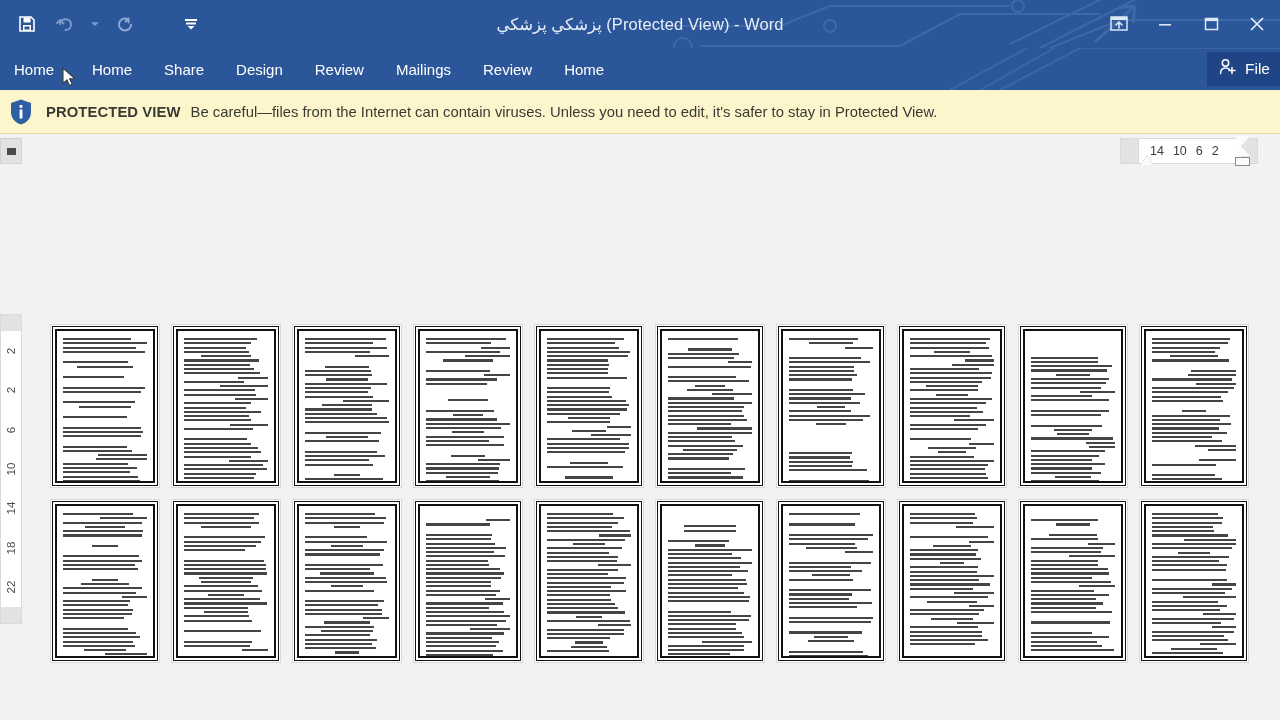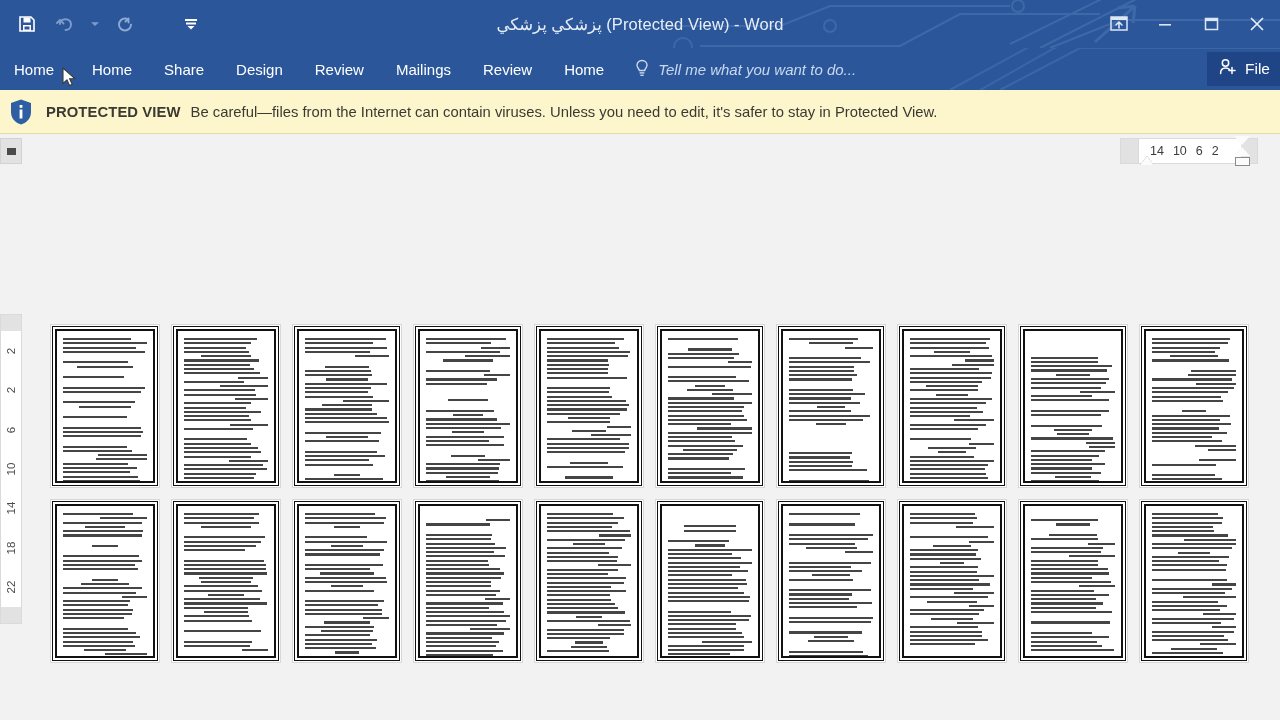--- a/index.html
+++ b/index.html
@@ -291,30 +291,20 @@
 
   <div class="tab file">Home</div>
   <div class="tab">Home</div>
   <div class="tab">Share</div>
   <div class="tab">Design</div>
   <div class="tab">Review</div>
   <div class="tab">Mailings</div>
   <div class="tab">Review</div>
   <div class="tab">Home</div>
 
-  <div class="tellme">
-    <span>
-      <svg width="16" height="20" viewBox="0 0 16 20">
-          <path d="M8 2.5 C4.8 2.5 3 4.8 3 7.2 C3 9.4 5 10.6 5.4 12.5 L10.6 12.5 C11 10.6 13 9.4 13 7.2 C13 4.8 11.2 2.5 8 2.5z" fill="none" stroke="#c9d8ee" stroke-width="1.4"></path>
-          <rect x="5.6" y="14.2" width="4.8" height="1.4" fill="#c9d8ee"></rect>
-          <rect x="6.4" y="16.6" width="3.2" height="1.4" fill="#c9d8ee"></rect>
-        </svg>
-    </span>
-    <span>Tell me what you want to do...</span>
-  </div>
 
   <div class="share-btn">
     <span>
       <svg width="20" height="20" viewBox="0 0 20 20">
           <circle cx="7.5" cy="6" r="3.2" fill="none" stroke="#ffffff" stroke-width="1.5"></circle>
           <path d="M2.6 16.4 C2.6 12.6 5 11 7.5 11 C9.2 11 10.6 11.6 11.5 12.6" fill="none" stroke="#ffffff" stroke-width="1.5" stroke-linecap="round"></path>
           <path d="M14 10.5 L14 16.5 M11 13.5 L17 13.5" stroke="#ffffff" stroke-width="1.5" stroke-linecap="round"></path>
         </svg>
     </span>
     <span>File</span>

